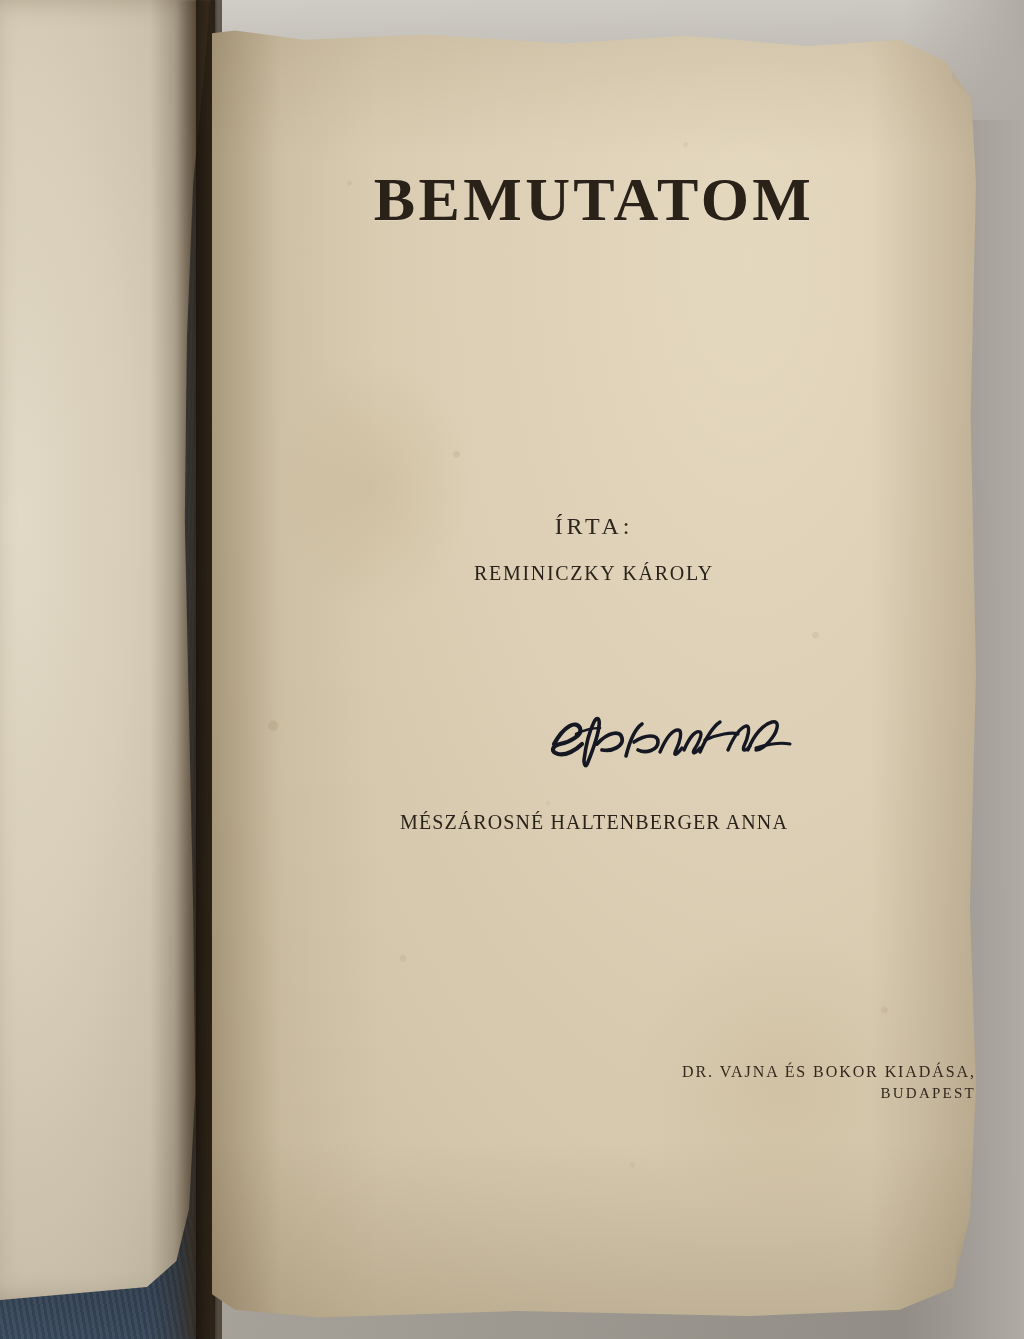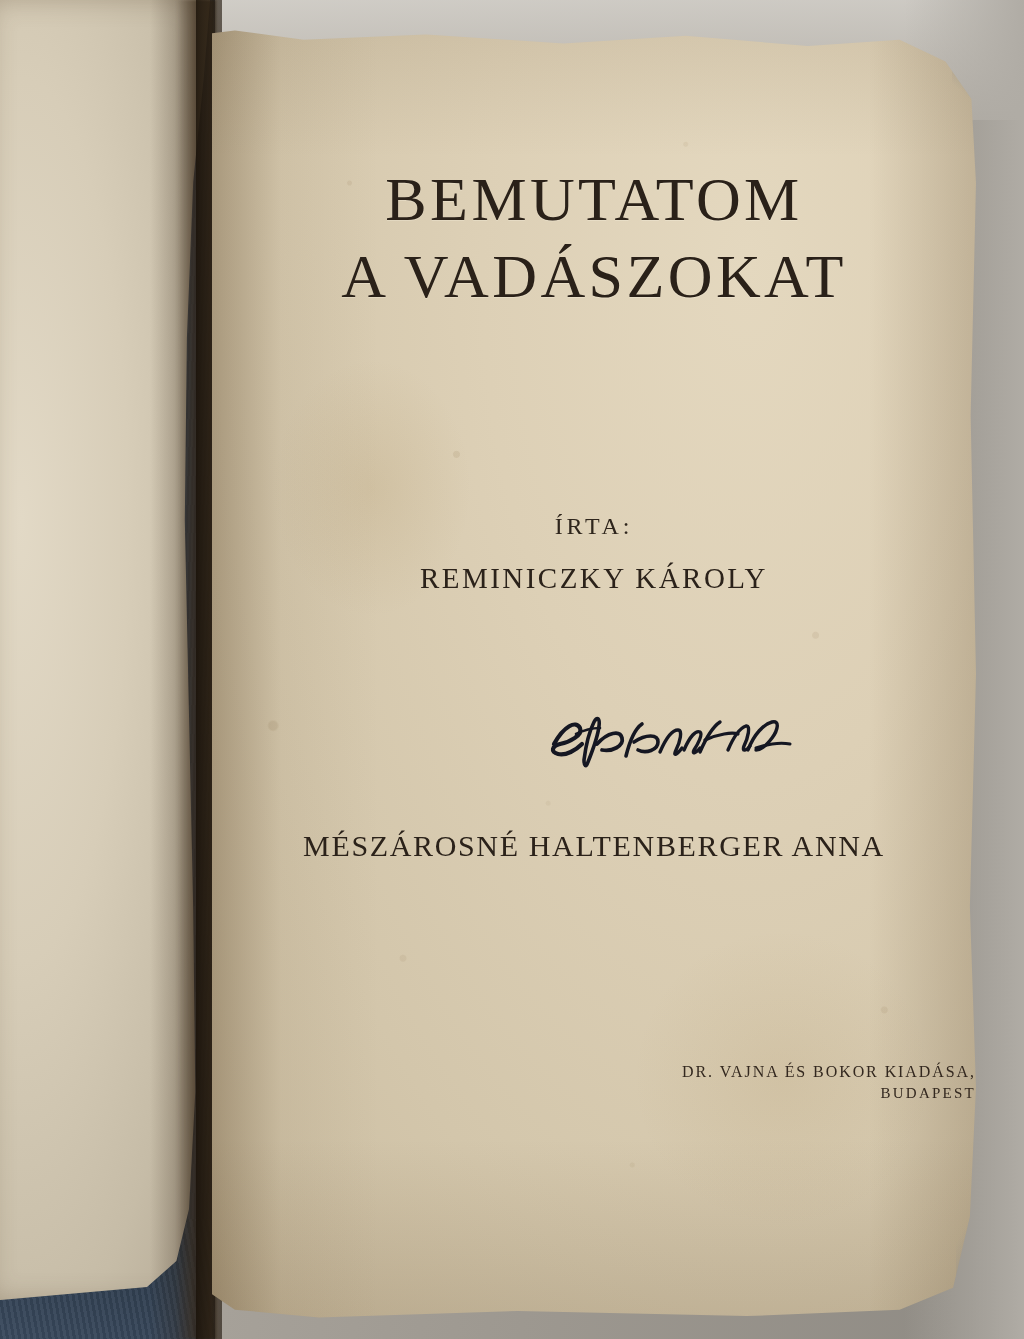--- a/index.html
+++ b/index.html
@@ -148,41 +148,41 @@
     color: #241d16;
   }
 
   .title-block {
     position: absolute;
     left: 0; right: 0; top: 140px;
     text-align: center;
   }
   .title-line {
     font-family: "Liberation Serif", serif;
-    font-weight: 400;
+    font-weight: 700;
     letter-spacing: 0.055em;
     color: #2a2119;
     text-shadow: 0 1px 0 rgba(255,250,235,0.25);
   }
   .title-line-1 { font-size: 62px; line-height: 1.0; }
   .title-line-2 { font-size: 62px; line-height: 1.06; margin-top: 14px; }
 
   .author-block {
     position: absolute;
     left: 0; right: 0; top: 485px;
     text-align: center;
   }
   .author-label {
     font-size: 24px;
     letter-spacing: 0.16em;
     color: #2e251c;
   }
   .author-name {
     margin-top: 22px;
-    font-size: 29px;
+    font-size: 20px;
     letter-spacing: 0.085em;
     color: #2b221a;
   }
 
   .signature {
     position: absolute;
     left: 330px; top: 672px;
     width: 260px; height: 80px;
     color: #14161f;
   }
@@ -192,22 +192,22 @@
     position: absolute;
     left: 0; right: 0; top: 775px;
     text-align: center;
   }
   .illustrator-label {
     font-size: 17px;
     letter-spacing: 0.13em;
     color: #30261d;
   }
   .illustrator-name {
-    margin-top: 26px;
-    font-size: 30px;
+    margin-top: 8px;
+    font-size: 20px;
     letter-spacing: 0.055em;
     color: #2b221a;
   }
 
   .publisher-block {
     position: absolute;
     left: 0; right: 0; top: 1035px;
     text-align: right;
   }
   .publisher-name {
@@ -258,21 +258,20 @@
     <div class="page-stain-a"></div>
     <div class="page-stain-b"></div>
     <div class="page-vignette"></div>
     <div class="corner-tr"></div>
     <div class="corner-br"></div>
 
     <div class="content">
 
       <div class="title-block">
         <div class="title-line title-line-1">BEMUTATOM</div>
-        <div class="title-line title-line-2">A VADÁSZOKAT</div>
       </div>
 
       <div class="author-block">
         <div class="author-label">ÍRTA:</div>
         <div class="author-name">REMINICZKY KÁROLY</div>
       </div>
 
       <div class="signature">
         <svg width="260" height="80" viewBox="0 0 260 80" fill="none" xmlns="http://www.w3.org/2000/svg" aria-hidden="true">
           <g stroke="#151722" stroke-linecap="round" stroke-linejoin="round" fill="none">

